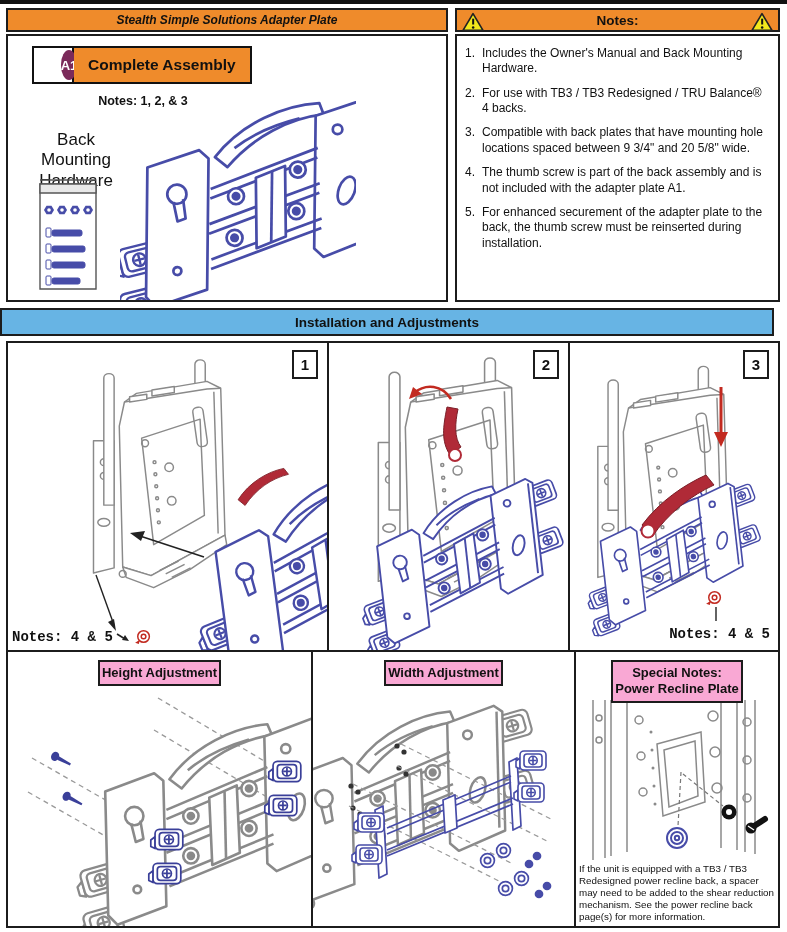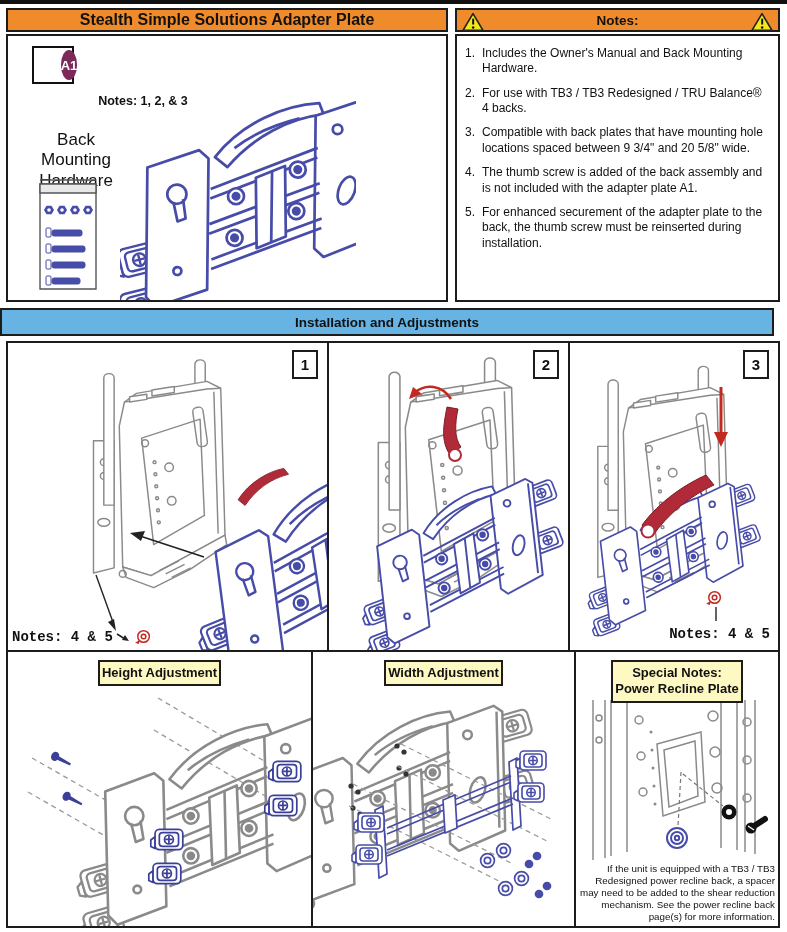--- a/index.html
+++ b/index.html
@@ -5,21 +5,21 @@
   html,body{margin:0;padding:0;background:#fff;}
   .page{position:relative;width:787px;height:932px;background:#fff;
         font-family:"Liberation Sans",sans-serif;color:#111;overflow:hidden;}
   .topbar{position:absolute;left:0;top:0;width:787px;height:4px;background:#111;}
 
   .hdr{position:absolute;border:2px solid #1c1c1c;display:flex;align-items:center;
        justify-content:center;font-weight:bold;box-sizing:border-box;}
   .orange{background:#EF8B2B;}
   .blue{background:#67B4E4;}
 
-  .hdr-left{left:6px;top:8px;width:442px;height:24px;font-size:16px;}
+  .hdr-left{left:6px;top:8px;width:442px;height:24px;font-size:12px;font-style:italic;}
   .hdr-right{left:455px;top:8px;width:325px;height:24px;font-size:13.5px;}
   .hdr-right .warn{position:absolute;top:2px;}
   .warn-l{left:5px;} .warn-r{right:5px;}
 
   .panel{position:absolute;border:2px solid #1c1c1c;background:#fff;box-sizing:border-box;overflow:hidden;}
   .assembly-panel{left:6px;top:34px;width:442px;height:268px;}
   .notes-panel{left:455px;top:34px;width:325px;height:268px;padding:10px 8px 6px 8px;}
 
   .badge-row{position:absolute;left:24px;top:10px;display:flex;align-items:stretch;}
   .badge-box{width:42px;height:38px;border:2px solid #111;background:#fff;display:flex;
@@ -53,24 +53,24 @@
            background:#fff;z-index:3;}
   .step svg.fill{position:absolute;left:0;top:0;}
   .notesref{position:absolute;font-weight:bold;font-size:14px;display:flex;align-items:center;gap:3px;z-index:3;font-family:Liberation Mono, monospace;}
   .nr1{left:4px;bottom:5px;}
   .nr3{right:8px;bottom:8px;}
 
   .b1{left:6px;top:650px;width:307px;height:278px;}
   .b2{left:311px;top:650px;width:265px;height:278px;}
   .b3{left:574px;top:650px;width:206px;height:278px;}
   .bhdr-wrap{position:absolute;left:0;top:8px;width:100%;display:flex;justify-content:center;z-index:3;}
-  .bhdr{border:2px solid #1c1c1c;background:#fef9c3;font-weight:bold;font-size:13px;
+  .bhdr{border:2px solid #1c1c1c;background:#f9a8d4;font-weight:bold;font-size:13px;
         padding:3px 2px;text-align:center;line-height:1.25;}
   .caption{position:absolute;left:3px;bottom:3px;width:196px;font-size:9.8px;line-height:1.22;
-           text-align:right;z-index:3;}
+           text-align:left;z-index:3;}
   svg{display:block;}
 </style>
 </head>
 <body>
 
 <svg width="0" height="0" style="position:absolute">
   <defs>
     <symbol id="sym-clamp" viewBox="0 0 30 22" overflow="visible">
       <g stroke="currentColor" stroke-width="1.6" stroke-linejoin="round">
         <path d="M1 8 l-4 3 v6 l4 2 Z" fill="#fff"></path>
@@ -191,20 +191,21 @@
     <svg class="assembly-svg" width="236" height="252" viewBox="0 0 236 252">
       <g transform="translate(12,10) scale(1.22) rotate(2)" style="color:#474CA8">
           <use href="#sym-plate"></use>
         </g>
     </svg>
 
     <div class="badge-row">
       <div class="badge-box">
         <div class="badge-circle">A1</div>
       </div>
+      <div class="label-box">Complete Assembly</div>
     </div>
     <div class="notes-ref-a">Notes: 1, 2, &amp; 3</div>
 
     <div class="hw-label">Back Mounting Hardware</div>
     <svg class="bag-svg" width="64" height="118" viewBox="0 0 64 118">
       <g stroke="#555" stroke-width="1.4" fill="#fff">
         <path d="M4 6 H60"></path>
           <path d="M4 10 H60 V115 H4 Z"></path>
           <path d="M4 10 H60 V19 H4 Z" fill="#e8e8e8"></path>
       </g>
@@ -242,21 +243,21 @@
     <div class="note">
       <span class="n">2.</span>
       <span class="t">For use with TB3 / TB3 Redesigned / TRU Balance® 4 backs.</span>
     </div>
     <div class="note">
       <span class="n">3.</span>
       <span class="t">Compatible with back plates that have mounting hole locations spaced between 9 3/4" and 20 5/8" wide.</span>
     </div>
     <div class="note">
       <span class="n">4.</span>
-      <span class="t">The thumb screw is added of the back assembly and is not included with the adapter plate A1.</span>
+      <span class="t">The thumb screw is part of the back assembly and is not included with the adapter plate A1.</span>
     </div>
     <div class="note">
       <span class="n">5.</span>
       <span class="t">For enhanced securement of the adapter plate to the back, the thumb screw must be reinserted during installation.</span>
     </div>
   </div>
 
   <div class="hdr blue install-hdr">
     <span>Installation and Adjustments</span>
   </div>

